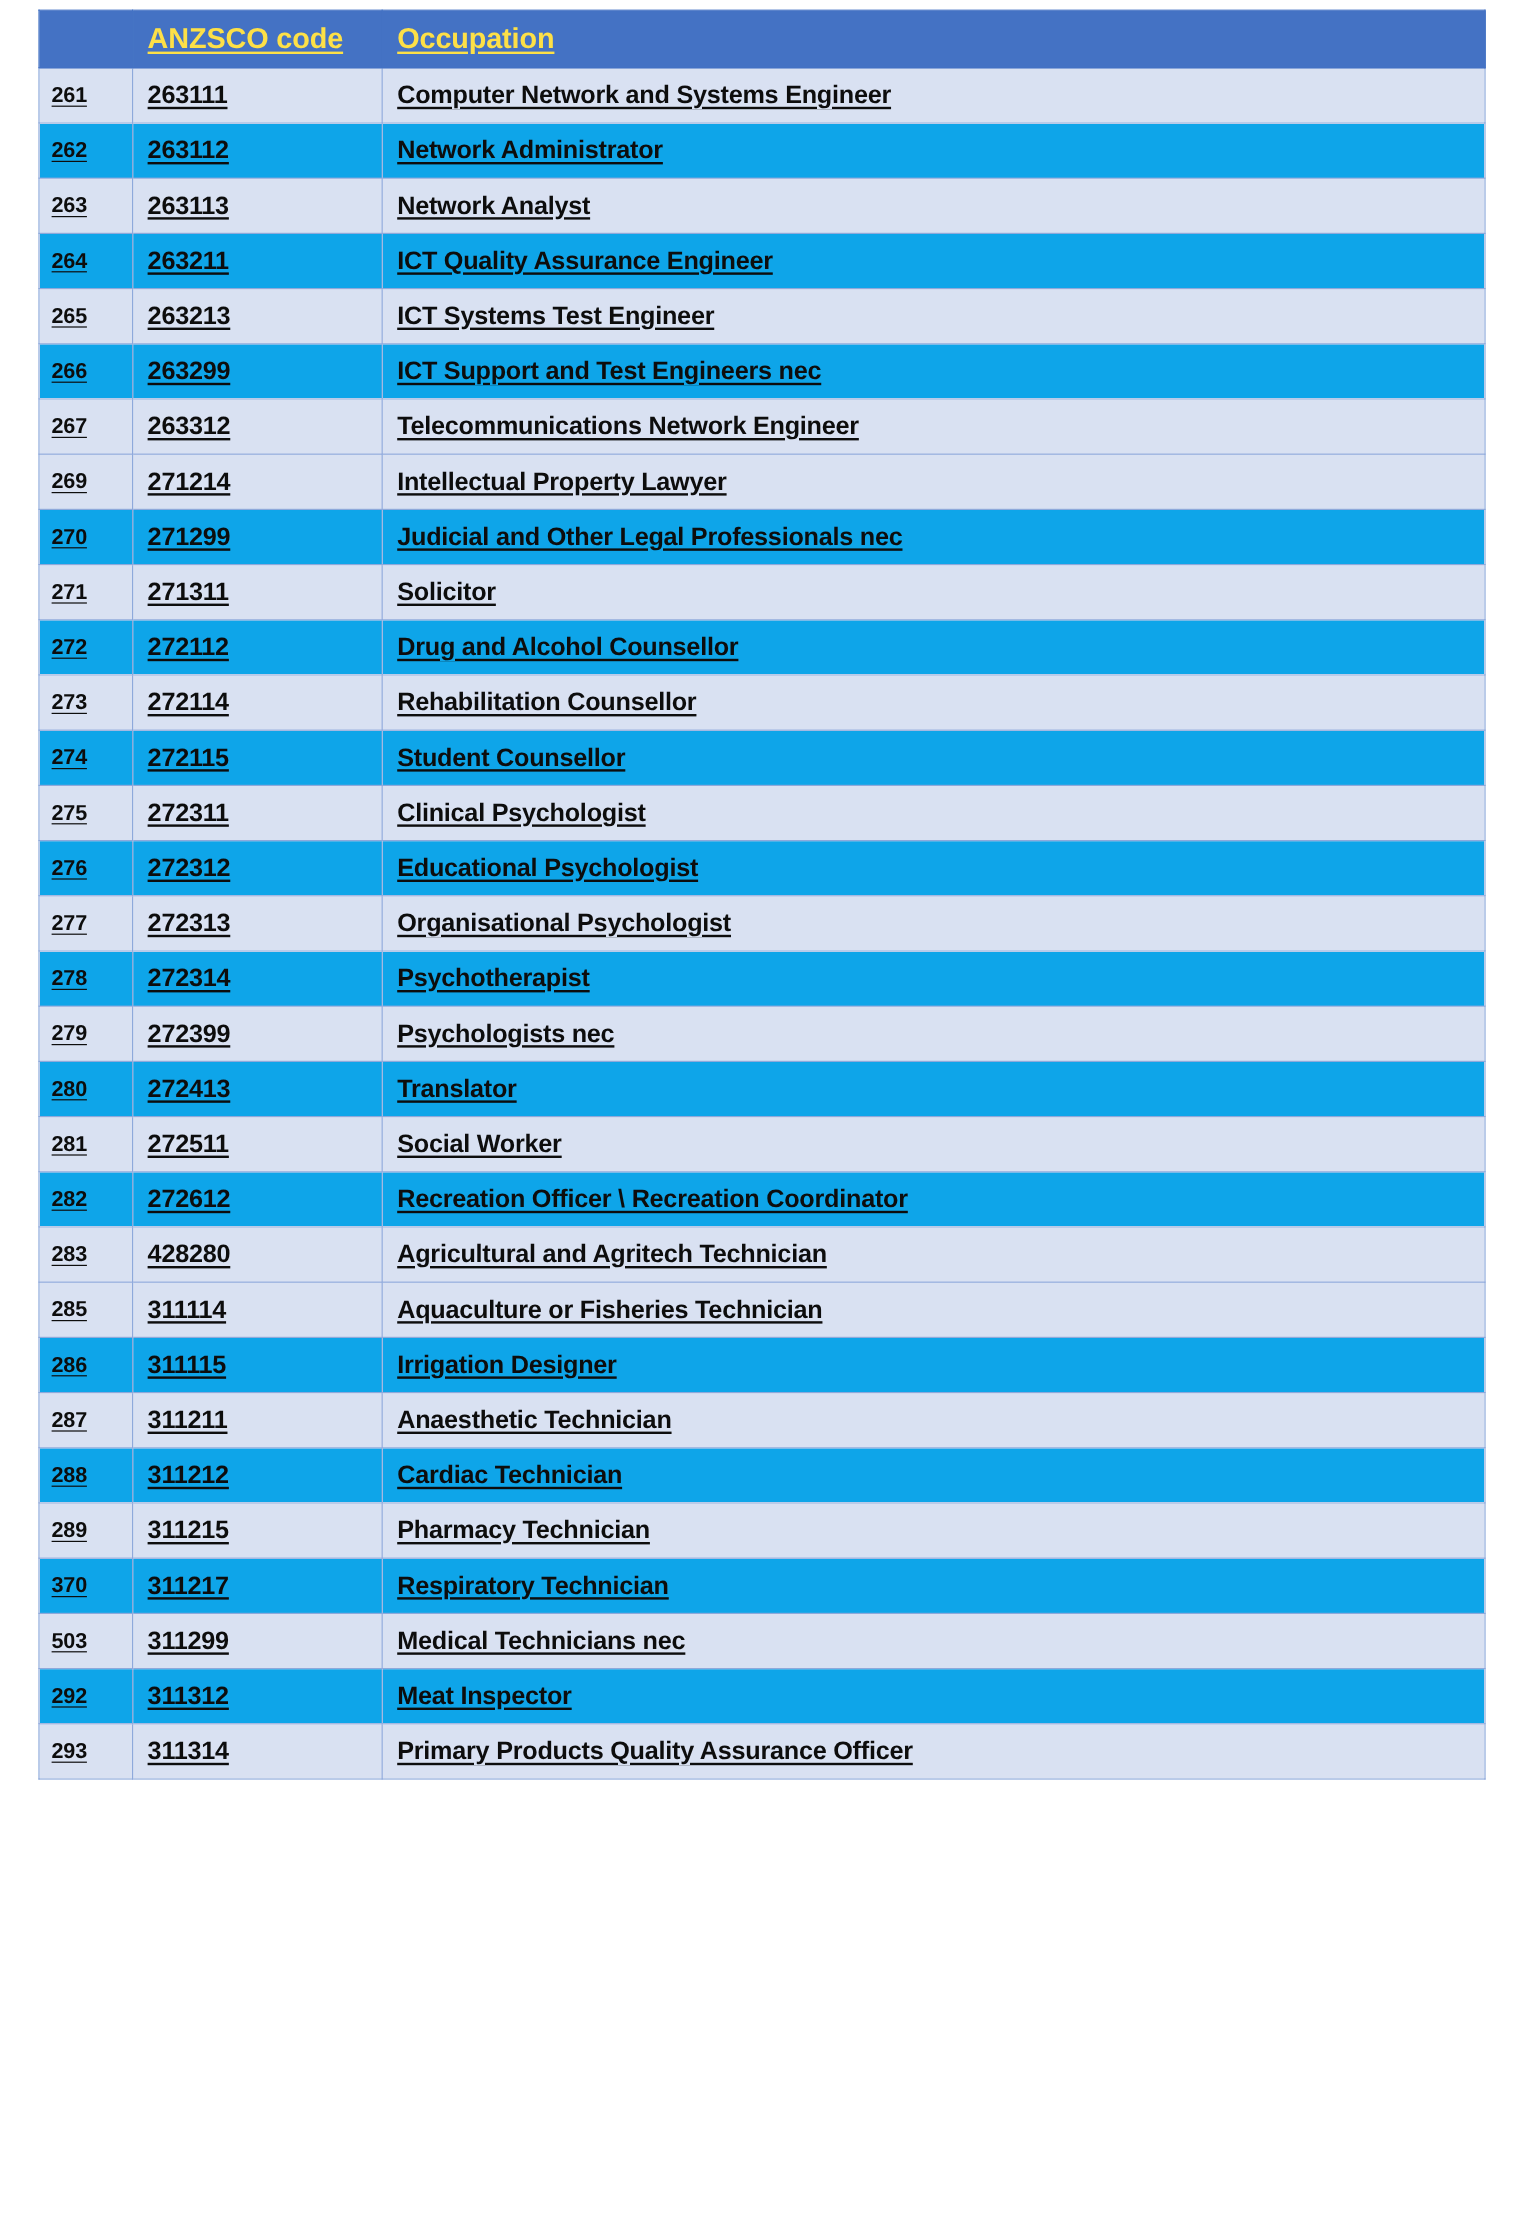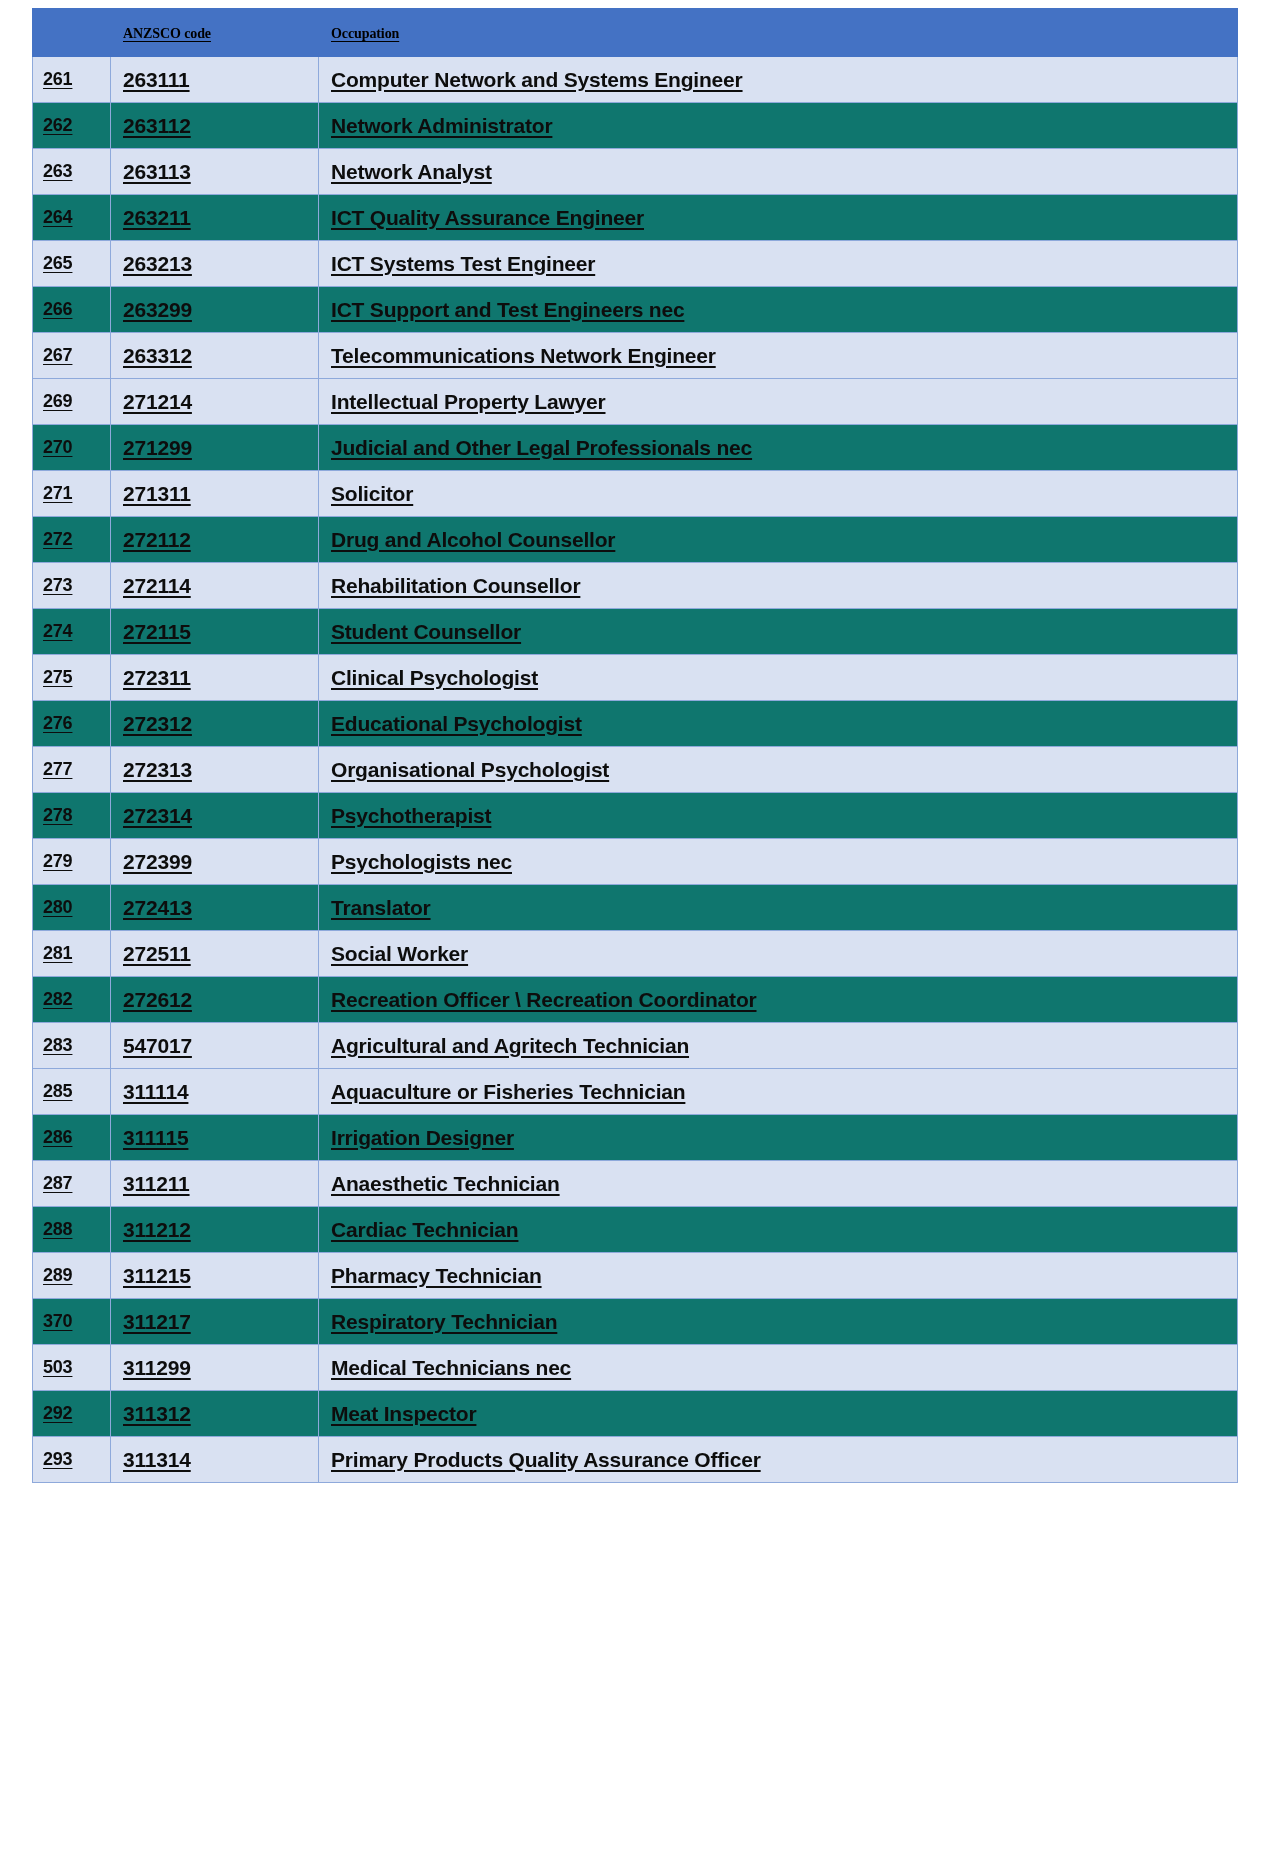--- a/index.html
+++ b/index.html
@@ -44,38 +44,38 @@
     background: #4472C4;
     border: 1px solid #4472C4;
     padding: 0 0 0 12px;
     margin: 0;
     text-align: left;
     vertical-align: middle;
     height: 47px;
   }
 
   thead th span.hdr-text {
-    color: #000000;
-    font-weight: bold;
-    font-size: 14px;
+    color: #fde047;
+    font-weight: bold;
+    font-size: 24px;
     text-decoration: underline;
     text-underline-offset: 3px;
     letter-spacing: -0.1px;
-    font-family: Liberation Serif, serif;
+    font-family: Liberation Sans, sans-serif;
   }
 
   tbody tr {
     height: 45px;
   }
 
   tbody tr.band-a td {
     background: #D9E1F2;
   }
   tbody tr.band-b td {
-    background: #0f766e;
+    background: #0ea5e9;
     margin-left: 11px;
   }
 
   tbody td {
     border: 1px solid #8EA9DB;
     padding: 0 0 0 12px;
     vertical-align: middle;
     height: 45px;
     overflow: hidden;
     white-space: nowrap;
@@ -234,21 +234,21 @@
           <td class="cell-code"><span class="cell-text code">272511</span></td>
           <td class="cell-occupation"><span class="cell-text occ">Social Worker</span></td>
         </tr>
         <tr class="band-b">
           <td class="cell-index"><span class="cell-text idx">282</span></td>
           <td class="cell-code"><span class="cell-text code">272612</span></td>
           <td class="cell-occupation"><span class="cell-text occ">Recreation Officer \ Recreation Coordinator</span></td>
         </tr>
         <tr class="band-a">
           <td class="cell-index"><span class="cell-text idx">283</span></td>
-          <td class="cell-code"><span class="cell-text code">547017</span></td>
+          <td class="cell-code"><span class="cell-text code">428280</span></td>
           <td class="cell-occupation"><span class="cell-text occ">Agricultural and Agritech Technician</span></td>
         </tr>
         <tr class="band-a">
           <td class="cell-index"><span class="cell-text idx">285</span></td>
           <td class="cell-code"><span class="cell-text code">311114</span></td>
           <td class="cell-occupation"><span class="cell-text occ">Aquaculture or Fisheries Technician</span></td>
         </tr>
         <tr class="band-b">
           <td class="cell-index"><span class="cell-text idx">286</span></td>
           <td class="cell-code"><span class="cell-text code">311115</span></td>

